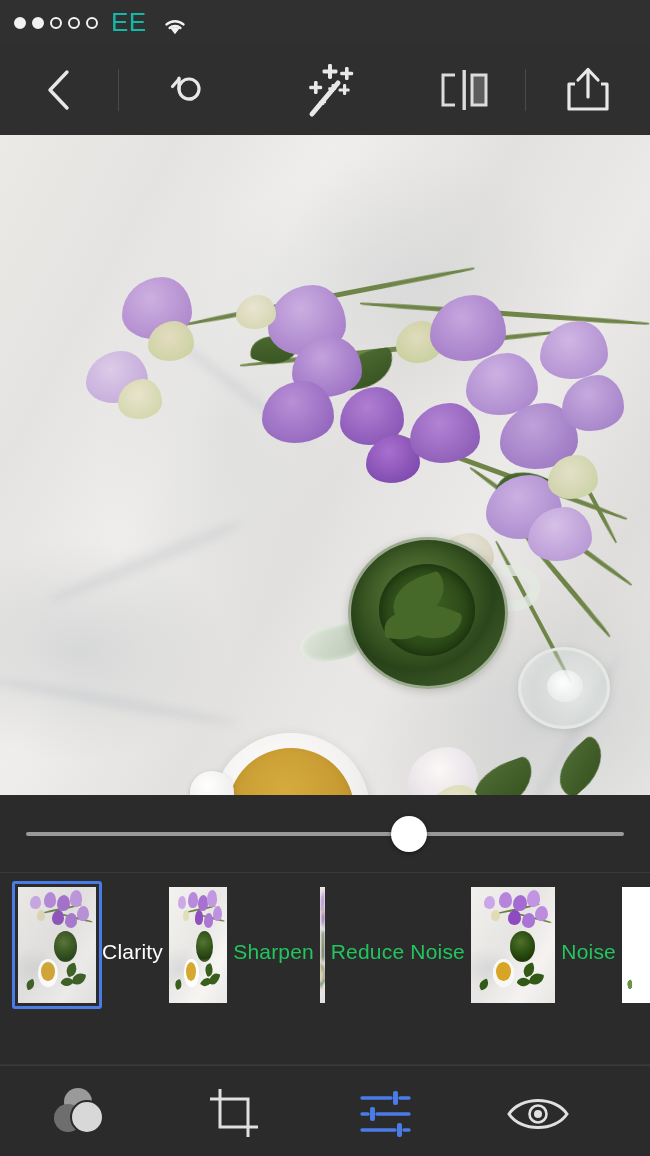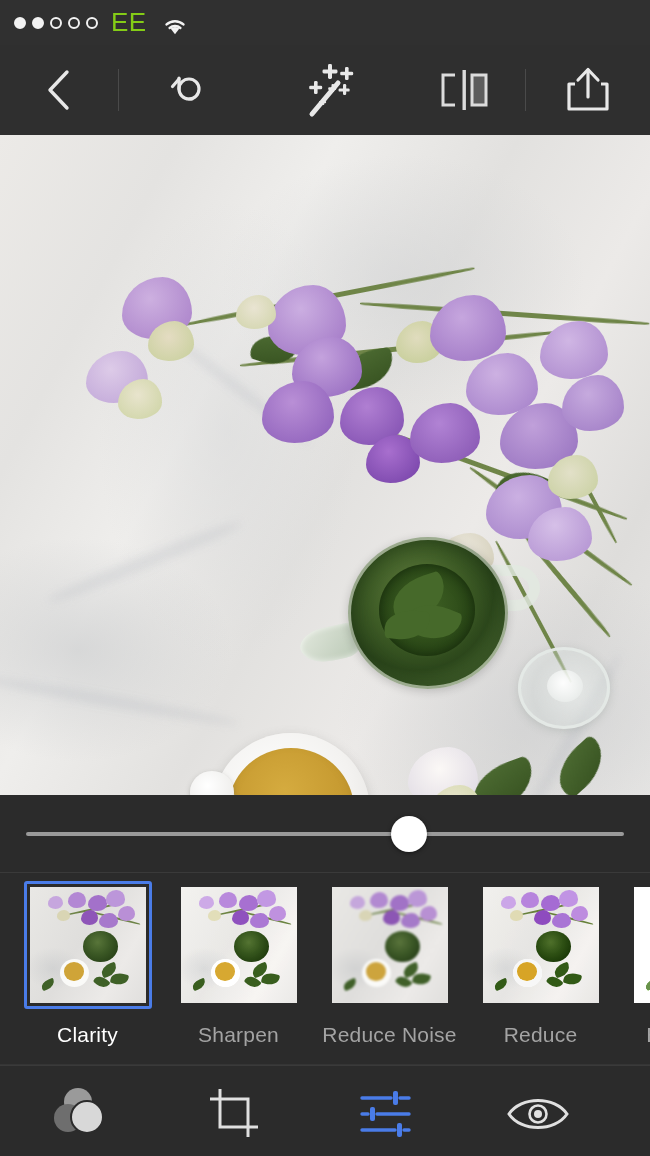--- a/index.html
+++ b/index.html
@@ -15,21 +15,21 @@
     background: #262626;
     display: flex; flex-direction: column;
   }
 
   
   .statusbar {
     height: 45px; flex: 0 0 45px;
     background: #303030;
     display: flex; align-items: center;
     padding: 0 14px;
-    color: #84cc16;
+    color: #14b8a6;
     font-size: 25px;
     position: relative;
   }
   .sb-left { display: flex; align-items: center; gap: 9px; }
   .dots { display: flex; align-items: center; gap: 6px; }
   .dot { width: 12px; height: 12px; border-radius: 50%; border: 2px solid #f2f2f2; }
   .dot.filled { background: #f2f2f2; }
   .carrier { font-size: 26px; letter-spacing: .5px; margin-left: 4px; font-weight: 400; }
   .wifi { margin-left: 6px; width: 26px; height: 20px; position: relative; }
   .sb-center {
@@ -206,37 +206,37 @@
   .filmstrip {
     flex: 0 0 192px; height: 192px;
     background: #2b2b2b;
     display: flex; align-items: flex-start;
     padding: 8px 0 0 12px;
     overflow: hidden;
     border-bottom: 1px solid #353535;
   }
   .filter-item {
     width: 151px; flex: 0 0 151px;
-    display: flex; flex-direction: column; align-items: center;
+    display: flex; flex-direction: row; align-items: center;
     cursor: pointer;
   }
   .thumb-frame {
     width: 128px; height: 128px;
     border: 3px solid transparent; border-radius: 3px;
     padding: 3px; background: transparent;
   }
   .filter-item.selected .thumb-frame { border-color: #4a7ce8; }
   .thumb {
     width: 100%; height: 100%;
     position: relative; overflow: hidden;
     background: #e7e6e4;
   }
   .thumb .mini { position: absolute; inset: 0; filter: blur(.7px); }
   .filter-label {
-    margin-top: 14px; font-size: 21px; color: #a3a3a3; letter-spacing: .2px;
+    margin-top: 14px; font-size: 21px; color: #22c55e; letter-spacing: .2px;
     white-space: nowrap;
   }
   .filter-item.selected .filter-label { color: #ffffff; }
 
   
   .mini-marble {
     position: absolute; inset: 0;
     background:
       radial-gradient(ellipse 40px 30px at 20% 70%, rgba(196,198,200,.5), transparent 70%),
       linear-gradient(120deg,#e9e8e5,#dfdedc 45%,#eceae8 75%,#e0dfdd);
@@ -551,21 +551,21 @@
             <div class="mini-pot"></div>
             <div class="mini-bowl"></div>
             <div class="mini-tea"></div>
             <div class="mini-leaf" style="left:62%; top:66%; width:14%; height:10%; transform:rotate(-20deg);"></div>
             <div class="mini-leaf" style="left:70%; top:74%; width:15%; height:10%; transform:rotate(16deg);"></div>
             <div class="mini-leaf" style="left:56%; top:78%; width:13%; height:9%;  transform:rotate(40deg);"></div>
             <div class="mini-leaf" style="left:10%; top:80%; width:12%; height:8%;  transform:rotate(-22deg);"></div>
           </div>
         </div>
       </div>
-      <div class="filter-label">Reduce</div>
+      <div class="filter-label">Noise</div>
     </div>
 
     <div class="filter-item">
       <div class="thumb-frame">
         <div class="thumb variant-exposure">
           <div class="mini">
             <div class="mini-marble"></div>
 
             <div class="mini-leaf" style="left:10%; top:80%; width:12%; height:8%;  transform:rotate(-22deg);"></div>
           </div>

